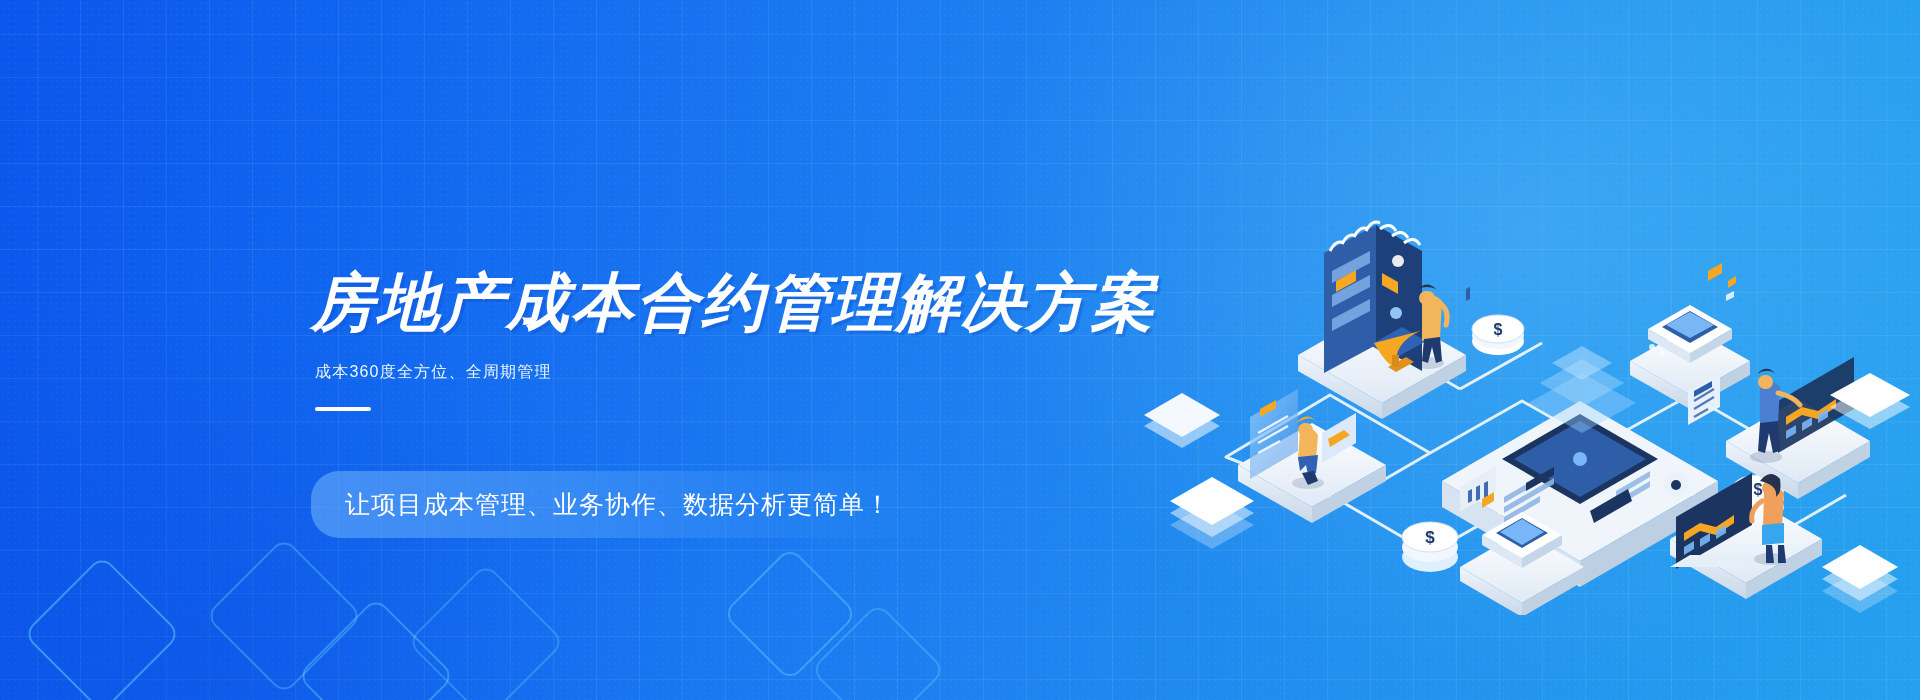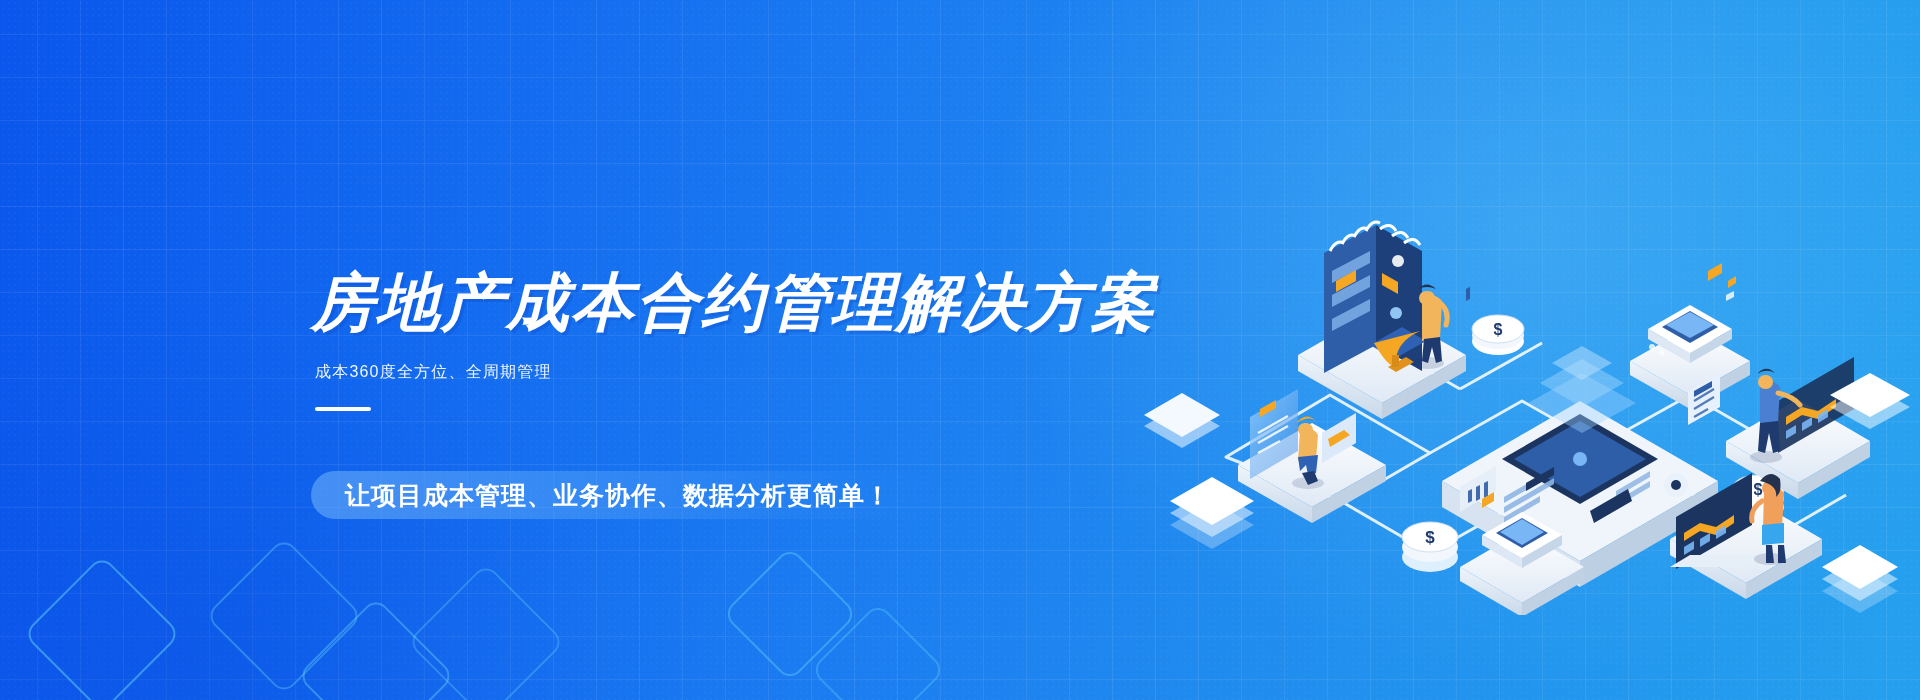--- a/index.html
+++ b/index.html
@@ -83,27 +83,26 @@
   }
 
   .rule{
     margin:24px 0 0 4px;
     width:56px;height:4px;border-radius:2px;
     background:#ffffff;
   }
 
   .pill{
     position:absolute;left:311px;top:471px;
-    height:48px;min-width:625px;
+    height:67px;min-width:625px;
     display:flex;align-items:center;
     padding:0 34px 0 34px;
     box-sizing:border-box;
     border-radius:28px;
     background:linear-gradient(90deg, rgba(109,178,250,.58) 0%, rgba(96,172,250,.42) 42%, rgba(90,170,250,.12) 78%, rgba(90,170,250,0) 100%);
-    font-weight:bold;
   }
   .pill span{
     font-size:25px;letter-spacing:1px;color:#ffffff;white-space:nowrap;
   }
 
   
   .art{position:absolute;left:1130px;top:195px;width:790px;height:420px;}
   .art svg{display:block;width:100%;height:100%;}
 </style>
 </head>

